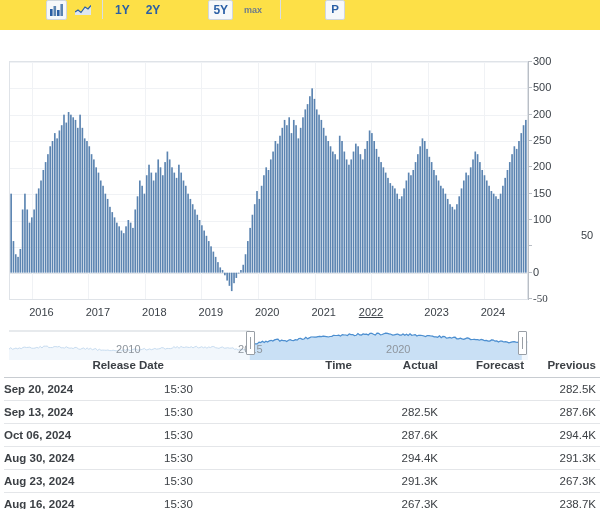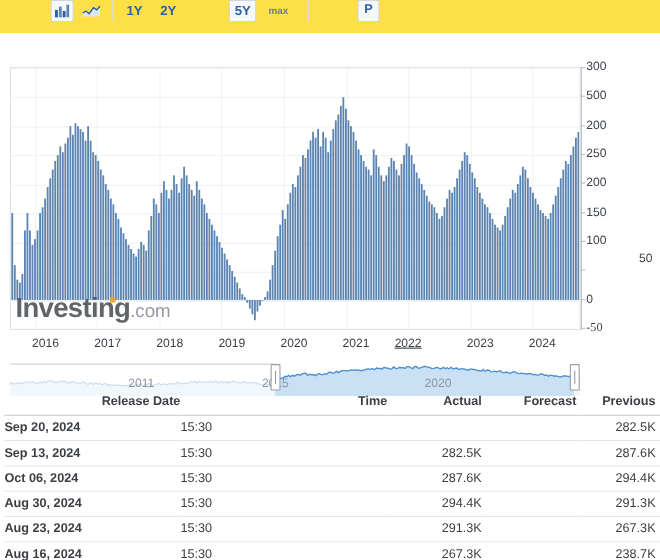--- a/index.html
+++ b/index.html
@@ -583,41 +583,38 @@
       <div class="xlabel" style="left: 88.8886px;">2017</div>
       <div class="xlabel" style="left: 145.33px;">2018</div>
       <div class="xlabel" style="left: 201.771px;">2019</div>
       <div class="xlabel" style="left: 258.212px;">2020</div>
       <div class="xlabel" style="left: 314.653px;">2021</div>
       <div class="xlabel" style="left: 362px; text-decoration: underline;">2022</div>
       <div class="xlabel" style="left: 427.535px;">2023</div>
       <div class="xlabel" style="left: 483.976px;">2024</div>
     </div>
 
-  <div class="watermark">
-    <span class="dot"></span><span>Investing</span><span class="com">.com</span>
-  </div>
 
   <div class="nav-wrap">
     <svg class="nav-svg" id="nav-svg" width="519" height="30">
         <path d="M0.0 19.2 L1.7 17.7 L3.5 19.3 L5.2 18.7 L6.9 18.1 L8.7 18.8 L10.4 17.9 L12.2 18.7 L13.9 17.5 L15.6 17.1 L17.4 17.5 L19.1 17.4 L20.8 17.2 L22.6 18.2 L24.3 18.3 L26.0 18.1 L27.8 17.4 L29.5 18.0 L31.2 16.4 L33.0 18.0 L34.7 16.1 L36.5 16.2 L38.2 16.1 L39.9 17.6 L41.7 17.5 L43.4 17.6 L45.1 16.6 L46.9 16.6 L48.6 16.9 L50.3 16.4 L52.1 17.8 L53.8 17.7 L55.5 18.1 L57.3 16.7 L59.0 17.8 L60.8 18.2 L62.5 18.0 L64.2 18.6 L66.0 17.4 L67.7 17.6 L69.4 18.9 L71.2 19.4 L72.9 18.5 L74.6 18.0 L76.4 19.4 L78.1 17.9 L79.8 19.3 L81.6 18.1 L83.3 19.9 L85.1 19.0 L86.8 18.5 L88.5 20.5 L90.3 19.2 L92.0 20.3 L93.7 20.1 L95.5 20.2 L97.2 20.3 L98.9 20.0 L100.7 20.6 L102.4 20.6 L104.1 20.2 L105.9 20.6 L107.6 20.8 L109.4 20.7 L111.1 19.4 L112.8 20.9 L114.6 19.2 L116.3 20.5 L118.0 19.2 L119.8 20.0 L121.5 20.5 L123.2 19.7 L125.0 19.1 L126.7 18.8 L128.4 20.0 L130.2 20.1 L131.9 19.7 L133.7 19.2 L135.4 18.4 L137.1 20.0 L138.9 19.6 L140.6 18.9 L142.3 19.7 L144.1 19.2 L145.8 18.4 L147.5 19.2 L149.3 18.9 L151.0 18.6 L152.7 17.6 L154.5 17.9 L156.2 19.2 L158.0 18.4 L159.7 18.5 L161.4 18.6 L163.2 18.2 L164.9 16.7 L166.6 17.7 L168.4 16.6 L170.1 18.4 L171.8 16.4 L173.6 17.3 L175.3 17.5 L177.1 16.9 L178.8 17.3 L180.5 17.5 L182.3 16.7 L184.0 17.9 L185.7 16.9 L187.5 16.3 L189.2 18.0 L190.9 17.5 L192.7 16.7 L194.4 17.8 L196.1 16.9 L197.9 18.2 L199.6 17.0 L201.4 17.5 L203.1 16.6 L204.8 16.6 L206.6 17.7 L208.3 18.0 L210.0 18.4 L211.8 17.4 L213.5 17.0 L215.2 18.2 L217.0 18.1 L218.7 17.7 L220.4 18.2 L222.2 18.1 L223.9 17.8 L225.7 19.4 L227.4 18.9 L229.1 20.1 L230.9 19.1 L232.6 19.3 L234.3 19.7 L236.1 19.7 L237.8 19.5 L239.5 14.6 L241.3 15.7 L243.0 15.2 L244.7 14.6 L246.5 13.8 L248.2 13.9 L250.0 12.1 L251.7 12.6 L253.4 11.3 L255.2 12.5 L256.9 11.2 L258.6 12.0 L260.4 10.8 L262.1 10.3 L263.8 11.1 L265.6 9.9 L267.3 9.4 L269.0 9.2 L270.8 11.3 L272.5 10.2 L274.3 10.7 L276.0 10.5 L277.7 11.5 L279.5 10.3 L281.2 9.7 L282.9 10.5 L284.7 10.6 L286.4 9.7 L288.1 10.2 L289.9 8.5 L291.6 8.4 L293.3 9.3 L295.1 9.0 L296.8 7.4 L298.6 8.8 L300.3 7.9 L302.0 7.0 L303.8 7.0 L305.5 7.2 L307.2 7.1 L309.0 6.7 L310.7 6.3 L312.4 6.7 L314.2 6.2 L315.9 6.4 L317.6 6.7 L319.4 7.0 L321.1 6.5 L322.9 6.3 L324.6 5.3 L326.3 5.5 L328.1 5.5 L329.8 5.2 L331.5 6.1 L333.3 4.6 L335.0 5.0 L336.7 5.0 L338.5 5.5 L340.2 3.9 L341.9 4.6 L343.7 4.6 L345.4 5.6 L347.2 5.3 L348.9 3.6 L350.6 4.9 L352.4 5.1 L354.1 3.9 L355.8 4.4 L357.6 4.2 L359.3 5.0 L361.0 3.3 L362.8 3.3 L364.5 4.3 L366.3 5.1 L368.0 3.1 L369.7 3.4 L371.5 4.9 L373.2 4.5 L374.9 3.7 L376.7 3.1 L378.4 3.3 L380.1 3.8 L381.9 4.2 L383.6 5.1 L385.3 4.8 L387.1 4.3 L388.8 4.1 L390.6 5.1 L392.3 5.2 L394.0 3.9 L395.8 5.2 L397.5 4.3 L399.2 5.4 L401.0 3.9 L402.7 5.3 L404.4 5.0 L406.2 4.6 L407.9 6.0 L409.6 5.3 L411.4 5.3 L413.1 5.5 L414.9 6.0 L416.6 6.6 L418.3 5.6 L420.1 5.6 L421.8 6.0 L423.5 6.1 L425.3 6.9 L427.0 6.9 L428.7 7.3 L430.5 5.8 L432.2 7.7 L433.9 6.4 L435.7 6.6 L437.4 8.1 L439.2 7.8 L440.9 7.4 L442.6 8.2 L444.4 7.3 L446.1 7.2 L447.8 8.8 L449.6 8.8 L451.3 8.2 L453.0 8.9 L454.8 9.4 L456.5 8.6 L458.2 7.9 L460.0 8.4 L461.7 9.6 L463.5 9.5 L465.2 9.3 L466.9 9.6 L468.7 9.6 L470.4 10.2 L472.1 9.5 L473.9 9.9 L475.6 10.7 L477.3 10.4 L479.1 11.1 L480.8 11.1 L482.5 9.9 L484.3 10.1 L486.0 11.2 L487.8 10.9 L489.5 12.1 L491.2 11.1 L493.0 11.2 L494.7 12.0 L496.4 11.7 L498.2 12.1 L499.9 12.8 L501.6 12.3 L503.4 11.8 L505.1 11.7 L506.8 12.2 L508.6 12.3 L510.3 11.9 L512.1 12.6 L513.8 12.6 L515.5 12.9 L517.3 12.2 L519.0 11.9 L519 30 L0 30 Z" fill="#f2f7fc"></path>
         <path d="M0.0 19.2 L1.7 17.7 L3.5 19.3 L5.2 18.7 L6.9 18.1 L8.7 18.8 L10.4 17.9 L12.2 18.7 L13.9 17.5 L15.6 17.1 L17.4 17.5 L19.1 17.4 L20.8 17.2 L22.6 18.2 L24.3 18.3 L26.0 18.1 L27.8 17.4 L29.5 18.0 L31.2 16.4 L33.0 18.0 L34.7 16.1 L36.5 16.2 L38.2 16.1 L39.9 17.6 L41.7 17.5 L43.4 17.6 L45.1 16.6 L46.9 16.6 L48.6 16.9 L50.3 16.4 L52.1 17.8 L53.8 17.7 L55.5 18.1 L57.3 16.7 L59.0 17.8 L60.8 18.2 L62.5 18.0 L64.2 18.6 L66.0 17.4 L67.7 17.6 L69.4 18.9 L71.2 19.4 L72.9 18.5 L74.6 18.0 L76.4 19.4 L78.1 17.9 L79.8 19.3 L81.6 18.1 L83.3 19.9 L85.1 19.0 L86.8 18.5 L88.5 20.5 L90.3 19.2 L92.0 20.3 L93.7 20.1 L95.5 20.2 L97.2 20.3 L98.9 20.0 L100.7 20.6 L102.4 20.6 L104.1 20.2 L105.9 20.6 L107.6 20.8 L109.4 20.7 L111.1 19.4 L112.8 20.9 L114.6 19.2 L116.3 20.5 L118.0 19.2 L119.8 20.0 L121.5 20.5 L123.2 19.7 L125.0 19.1 L126.7 18.8 L128.4 20.0 L130.2 20.1 L131.9 19.7 L133.7 19.2 L135.4 18.4 L137.1 20.0 L138.9 19.6 L140.6 18.9 L142.3 19.7 L144.1 19.2 L145.8 18.4 L147.5 19.2 L149.3 18.9 L151.0 18.6 L152.7 17.6 L154.5 17.9 L156.2 19.2 L158.0 18.4 L159.7 18.5 L161.4 18.6 L163.2 18.2 L164.9 16.7 L166.6 17.7 L168.4 16.6 L170.1 18.4 L171.8 16.4 L173.6 17.3 L175.3 17.5 L177.1 16.9 L178.8 17.3 L180.5 17.5 L182.3 16.7 L184.0 17.9 L185.7 16.9 L187.5 16.3 L189.2 18.0 L190.9 17.5 L192.7 16.7 L194.4 17.8 L196.1 16.9 L197.9 18.2 L199.6 17.0 L201.4 17.5 L203.1 16.6 L204.8 16.6 L206.6 17.7 L208.3 18.0 L210.0 18.4 L211.8 17.4 L213.5 17.0 L215.2 18.2 L217.0 18.1 L218.7 17.7 L220.4 18.2 L222.2 18.1 L223.9 17.8 L225.7 19.4 L227.4 18.9 L229.1 20.1 L230.9 19.1 L232.6 19.3 L234.3 19.7 L236.1 19.7 L237.8 19.5 L239.5 14.6 L241.3 15.7 L243.0 15.2 L244.7 14.6 L246.5 13.8 L248.2 13.9 L250.0 12.1 L251.7 12.6 L253.4 11.3 L255.2 12.5 L256.9 11.2 L258.6 12.0 L260.4 10.8 L262.1 10.3 L263.8 11.1 L265.6 9.9 L267.3 9.4 L269.0 9.2 L270.8 11.3 L272.5 10.2 L274.3 10.7 L276.0 10.5 L277.7 11.5 L279.5 10.3 L281.2 9.7 L282.9 10.5 L284.7 10.6 L286.4 9.7 L288.1 10.2 L289.9 8.5 L291.6 8.4 L293.3 9.3 L295.1 9.0 L296.8 7.4 L298.6 8.8 L300.3 7.9 L302.0 7.0 L303.8 7.0 L305.5 7.2 L307.2 7.1 L309.0 6.7 L310.7 6.3 L312.4 6.7 L314.2 6.2 L315.9 6.4 L317.6 6.7 L319.4 7.0 L321.1 6.5 L322.9 6.3 L324.6 5.3 L326.3 5.5 L328.1 5.5 L329.8 5.2 L331.5 6.1 L333.3 4.6 L335.0 5.0 L336.7 5.0 L338.5 5.5 L340.2 3.9 L341.9 4.6 L343.7 4.6 L345.4 5.6 L347.2 5.3 L348.9 3.6 L350.6 4.9 L352.4 5.1 L354.1 3.9 L355.8 4.4 L357.6 4.2 L359.3 5.0 L361.0 3.3 L362.8 3.3 L364.5 4.3 L366.3 5.1 L368.0 3.1 L369.7 3.4 L371.5 4.9 L373.2 4.5 L374.9 3.7 L376.7 3.1 L378.4 3.3 L380.1 3.8 L381.9 4.2 L383.6 5.1 L385.3 4.8 L387.1 4.3 L388.8 4.1 L390.6 5.1 L392.3 5.2 L394.0 3.9 L395.8 5.2 L397.5 4.3 L399.2 5.4 L401.0 3.9 L402.7 5.3 L404.4 5.0 L406.2 4.6 L407.9 6.0 L409.6 5.3 L411.4 5.3 L413.1 5.5 L414.9 6.0 L416.6 6.6 L418.3 5.6 L420.1 5.6 L421.8 6.0 L423.5 6.1 L425.3 6.9 L427.0 6.9 L428.7 7.3 L430.5 5.8 L432.2 7.7 L433.9 6.4 L435.7 6.6 L437.4 8.1 L439.2 7.8 L440.9 7.4 L442.6 8.2 L444.4 7.3 L446.1 7.2 L447.8 8.8 L449.6 8.8 L451.3 8.2 L453.0 8.9 L454.8 9.4 L456.5 8.6 L458.2 7.9 L460.0 8.4 L461.7 9.6 L463.5 9.5 L465.2 9.3 L466.9 9.6 L468.7 9.6 L470.4 10.2 L472.1 9.5 L473.9 9.9 L475.6 10.7 L477.3 10.4 L479.1 11.1 L480.8 11.1 L482.5 9.9 L484.3 10.1 L486.0 11.2 L487.8 10.9 L489.5 12.1 L491.2 11.1 L493.0 11.2 L494.7 12.0 L496.4 11.7 L498.2 12.1 L499.9 12.8 L501.6 12.3 L503.4 11.8 L505.1 11.7 L506.8 12.2 L508.6 12.3 L510.3 11.9 L512.1 12.6 L513.8 12.6 L515.5 12.9 L517.3 12.2 L519.0 11.9" fill="none" stroke="#c7dcf0" stroke-width="1"></path>
         <defs>
           <clipPath id="selclip">
             <rect x="240.81599999999997" y="0" width="271.95599999999996" height="30"></rect>
           </clipPath>
         </defs>
         <g clip-path="url(#selclip)">
           <path d="M0.0 19.2 L1.7 17.7 L3.5 19.3 L5.2 18.7 L6.9 18.1 L8.7 18.8 L10.4 17.9 L12.2 18.7 L13.9 17.5 L15.6 17.1 L17.4 17.5 L19.1 17.4 L20.8 17.2 L22.6 18.2 L24.3 18.3 L26.0 18.1 L27.8 17.4 L29.5 18.0 L31.2 16.4 L33.0 18.0 L34.7 16.1 L36.5 16.2 L38.2 16.1 L39.9 17.6 L41.7 17.5 L43.4 17.6 L45.1 16.6 L46.9 16.6 L48.6 16.9 L50.3 16.4 L52.1 17.8 L53.8 17.7 L55.5 18.1 L57.3 16.7 L59.0 17.8 L60.8 18.2 L62.5 18.0 L64.2 18.6 L66.0 17.4 L67.7 17.6 L69.4 18.9 L71.2 19.4 L72.9 18.5 L74.6 18.0 L76.4 19.4 L78.1 17.9 L79.8 19.3 L81.6 18.1 L83.3 19.9 L85.1 19.0 L86.8 18.5 L88.5 20.5 L90.3 19.2 L92.0 20.3 L93.7 20.1 L95.5 20.2 L97.2 20.3 L98.9 20.0 L100.7 20.6 L102.4 20.6 L104.1 20.2 L105.9 20.6 L107.6 20.8 L109.4 20.7 L111.1 19.4 L112.8 20.9 L114.6 19.2 L116.3 20.5 L118.0 19.2 L119.8 20.0 L121.5 20.5 L123.2 19.7 L125.0 19.1 L126.7 18.8 L128.4 20.0 L130.2 20.1 L131.9 19.7 L133.7 19.2 L135.4 18.4 L137.1 20.0 L138.9 19.6 L140.6 18.9 L142.3 19.7 L144.1 19.2 L145.8 18.4 L147.5 19.2 L149.3 18.9 L151.0 18.6 L152.7 17.6 L154.5 17.9 L156.2 19.2 L158.0 18.4 L159.7 18.5 L161.4 18.6 L163.2 18.2 L164.9 16.7 L166.6 17.7 L168.4 16.6 L170.1 18.4 L171.8 16.4 L173.6 17.3 L175.3 17.5 L177.1 16.9 L178.8 17.3 L180.5 17.5 L182.3 16.7 L184.0 17.9 L185.7 16.9 L187.5 16.3 L189.2 18.0 L190.9 17.5 L192.7 16.7 L194.4 17.8 L196.1 16.9 L197.9 18.2 L199.6 17.0 L201.4 17.5 L203.1 16.6 L204.8 16.6 L206.6 17.7 L208.3 18.0 L210.0 18.4 L211.8 17.4 L213.5 17.0 L215.2 18.2 L217.0 18.1 L218.7 17.7 L220.4 18.2 L222.2 18.1 L223.9 17.8 L225.7 19.4 L227.4 18.9 L229.1 20.1 L230.9 19.1 L232.6 19.3 L234.3 19.7 L236.1 19.7 L237.8 19.5 L239.5 14.6 L241.3 15.7 L243.0 15.2 L244.7 14.6 L246.5 13.8 L248.2 13.9 L250.0 12.1 L251.7 12.6 L253.4 11.3 L255.2 12.5 L256.9 11.2 L258.6 12.0 L260.4 10.8 L262.1 10.3 L263.8 11.1 L265.6 9.9 L267.3 9.4 L269.0 9.2 L270.8 11.3 L272.5 10.2 L274.3 10.7 L276.0 10.5 L277.7 11.5 L279.5 10.3 L281.2 9.7 L282.9 10.5 L284.7 10.6 L286.4 9.7 L288.1 10.2 L289.9 8.5 L291.6 8.4 L293.3 9.3 L295.1 9.0 L296.8 7.4 L298.6 8.8 L300.3 7.9 L302.0 7.0 L303.8 7.0 L305.5 7.2 L307.2 7.1 L309.0 6.7 L310.7 6.3 L312.4 6.7 L314.2 6.2 L315.9 6.4 L317.6 6.7 L319.4 7.0 L321.1 6.5 L322.9 6.3 L324.6 5.3 L326.3 5.5 L328.1 5.5 L329.8 5.2 L331.5 6.1 L333.3 4.6 L335.0 5.0 L336.7 5.0 L338.5 5.5 L340.2 3.9 L341.9 4.6 L343.7 4.6 L345.4 5.6 L347.2 5.3 L348.9 3.6 L350.6 4.9 L352.4 5.1 L354.1 3.9 L355.8 4.4 L357.6 4.2 L359.3 5.0 L361.0 3.3 L362.8 3.3 L364.5 4.3 L366.3 5.1 L368.0 3.1 L369.7 3.4 L371.5 4.9 L373.2 4.5 L374.9 3.7 L376.7 3.1 L378.4 3.3 L380.1 3.8 L381.9 4.2 L383.6 5.1 L385.3 4.8 L387.1 4.3 L388.8 4.1 L390.6 5.1 L392.3 5.2 L394.0 3.9 L395.8 5.2 L397.5 4.3 L399.2 5.4 L401.0 3.9 L402.7 5.3 L404.4 5.0 L406.2 4.6 L407.9 6.0 L409.6 5.3 L411.4 5.3 L413.1 5.5 L414.9 6.0 L416.6 6.6 L418.3 5.6 L420.1 5.6 L421.8 6.0 L423.5 6.1 L425.3 6.9 L427.0 6.9 L428.7 7.3 L430.5 5.8 L432.2 7.7 L433.9 6.4 L435.7 6.6 L437.4 8.1 L439.2 7.8 L440.9 7.4 L442.6 8.2 L444.4 7.3 L446.1 7.2 L447.8 8.8 L449.6 8.8 L451.3 8.2 L453.0 8.9 L454.8 9.4 L456.5 8.6 L458.2 7.9 L460.0 8.4 L461.7 9.6 L463.5 9.5 L465.2 9.3 L466.9 9.6 L468.7 9.6 L470.4 10.2 L472.1 9.5 L473.9 9.9 L475.6 10.7 L477.3 10.4 L479.1 11.1 L480.8 11.1 L482.5 9.9 L484.3 10.1 L486.0 11.2 L487.8 10.9 L489.5 12.1 L491.2 11.1 L493.0 11.2 L494.7 12.0 L496.4 11.7 L498.2 12.1 L499.9 12.8 L501.6 12.3 L503.4 11.8 L505.1 11.7 L506.8 12.2 L508.6 12.3 L510.3 11.9 L512.1 12.6 L513.8 12.6 L515.5 12.9 L517.3 12.2 L519.0 11.9 L519 30 L0 30 Z" fill="#c9e0f5"></path>
           <path d="M0.0 19.2 L1.7 17.7 L3.5 19.3 L5.2 18.7 L6.9 18.1 L8.7 18.8 L10.4 17.9 L12.2 18.7 L13.9 17.5 L15.6 17.1 L17.4 17.5 L19.1 17.4 L20.8 17.2 L22.6 18.2 L24.3 18.3 L26.0 18.1 L27.8 17.4 L29.5 18.0 L31.2 16.4 L33.0 18.0 L34.7 16.1 L36.5 16.2 L38.2 16.1 L39.9 17.6 L41.7 17.5 L43.4 17.6 L45.1 16.6 L46.9 16.6 L48.6 16.9 L50.3 16.4 L52.1 17.8 L53.8 17.7 L55.5 18.1 L57.3 16.7 L59.0 17.8 L60.8 18.2 L62.5 18.0 L64.2 18.6 L66.0 17.4 L67.7 17.6 L69.4 18.9 L71.2 19.4 L72.9 18.5 L74.6 18.0 L76.4 19.4 L78.1 17.9 L79.8 19.3 L81.6 18.1 L83.3 19.9 L85.1 19.0 L86.8 18.5 L88.5 20.5 L90.3 19.2 L92.0 20.3 L93.7 20.1 L95.5 20.2 L97.2 20.3 L98.9 20.0 L100.7 20.6 L102.4 20.6 L104.1 20.2 L105.9 20.6 L107.6 20.8 L109.4 20.7 L111.1 19.4 L112.8 20.9 L114.6 19.2 L116.3 20.5 L118.0 19.2 L119.8 20.0 L121.5 20.5 L123.2 19.7 L125.0 19.1 L126.7 18.8 L128.4 20.0 L130.2 20.1 L131.9 19.7 L133.7 19.2 L135.4 18.4 L137.1 20.0 L138.9 19.6 L140.6 18.9 L142.3 19.7 L144.1 19.2 L145.8 18.4 L147.5 19.2 L149.3 18.9 L151.0 18.6 L152.7 17.6 L154.5 17.9 L156.2 19.2 L158.0 18.4 L159.7 18.5 L161.4 18.6 L163.2 18.2 L164.9 16.7 L166.6 17.7 L168.4 16.6 L170.1 18.4 L171.8 16.4 L173.6 17.3 L175.3 17.5 L177.1 16.9 L178.8 17.3 L180.5 17.5 L182.3 16.7 L184.0 17.9 L185.7 16.9 L187.5 16.3 L189.2 18.0 L190.9 17.5 L192.7 16.7 L194.4 17.8 L196.1 16.9 L197.9 18.2 L199.6 17.0 L201.4 17.5 L203.1 16.6 L204.8 16.6 L206.6 17.7 L208.3 18.0 L210.0 18.4 L211.8 17.4 L213.5 17.0 L215.2 18.2 L217.0 18.1 L218.7 17.7 L220.4 18.2 L222.2 18.1 L223.9 17.8 L225.7 19.4 L227.4 18.9 L229.1 20.1 L230.9 19.1 L232.6 19.3 L234.3 19.7 L236.1 19.7 L237.8 19.5 L239.5 14.6 L241.3 15.7 L243.0 15.2 L244.7 14.6 L246.5 13.8 L248.2 13.9 L250.0 12.1 L251.7 12.6 L253.4 11.3 L255.2 12.5 L256.9 11.2 L258.6 12.0 L260.4 10.8 L262.1 10.3 L263.8 11.1 L265.6 9.9 L267.3 9.4 L269.0 9.2 L270.8 11.3 L272.5 10.2 L274.3 10.7 L276.0 10.5 L277.7 11.5 L279.5 10.3 L281.2 9.7 L282.9 10.5 L284.7 10.6 L286.4 9.7 L288.1 10.2 L289.9 8.5 L291.6 8.4 L293.3 9.3 L295.1 9.0 L296.8 7.4 L298.6 8.8 L300.3 7.9 L302.0 7.0 L303.8 7.0 L305.5 7.2 L307.2 7.1 L309.0 6.7 L310.7 6.3 L312.4 6.7 L314.2 6.2 L315.9 6.4 L317.6 6.7 L319.4 7.0 L321.1 6.5 L322.9 6.3 L324.6 5.3 L326.3 5.5 L328.1 5.5 L329.8 5.2 L331.5 6.1 L333.3 4.6 L335.0 5.0 L336.7 5.0 L338.5 5.5 L340.2 3.9 L341.9 4.6 L343.7 4.6 L345.4 5.6 L347.2 5.3 L348.9 3.6 L350.6 4.9 L352.4 5.1 L354.1 3.9 L355.8 4.4 L357.6 4.2 L359.3 5.0 L361.0 3.3 L362.8 3.3 L364.5 4.3 L366.3 5.1 L368.0 3.1 L369.7 3.4 L371.5 4.9 L373.2 4.5 L374.9 3.7 L376.7 3.1 L378.4 3.3 L380.1 3.8 L381.9 4.2 L383.6 5.1 L385.3 4.8 L387.1 4.3 L388.8 4.1 L390.6 5.1 L392.3 5.2 L394.0 3.9 L395.8 5.2 L397.5 4.3 L399.2 5.4 L401.0 3.9 L402.7 5.3 L404.4 5.0 L406.2 4.6 L407.9 6.0 L409.6 5.3 L411.4 5.3 L413.1 5.5 L414.9 6.0 L416.6 6.6 L418.3 5.6 L420.1 5.6 L421.8 6.0 L423.5 6.1 L425.3 6.9 L427.0 6.9 L428.7 7.3 L430.5 5.8 L432.2 7.7 L433.9 6.4 L435.7 6.6 L437.4 8.1 L439.2 7.8 L440.9 7.4 L442.6 8.2 L444.4 7.3 L446.1 7.2 L447.8 8.8 L449.6 8.8 L451.3 8.2 L453.0 8.9 L454.8 9.4 L456.5 8.6 L458.2 7.9 L460.0 8.4 L461.7 9.6 L463.5 9.5 L465.2 9.3 L466.9 9.6 L468.7 9.6 L470.4 10.2 L472.1 9.5 L473.9 9.9 L475.6 10.7 L477.3 10.4 L479.1 11.1 L480.8 11.1 L482.5 9.9 L484.3 10.1 L486.0 11.2 L487.8 10.9 L489.5 12.1 L491.2 11.1 L493.0 11.2 L494.7 12.0 L496.4 11.7 L498.2 12.1 L499.9 12.8 L501.6 12.3 L503.4 11.8 L505.1 11.7 L506.8 12.2 L508.6 12.3 L510.3 11.9 L512.1 12.6 L513.8 12.6 L515.5 12.9 L517.3 12.2 L519.0 11.9" fill="none" stroke="#4d8fd0" stroke-width="1.2"></path>
         </g>
         <line x1="0" y1="1" x2="240.81599999999997" y2="1" stroke="#cfd5db" stroke-width="1"></line>
       </svg>
     <div class="nav-labels">
-      <div class="nav-label" style="left:23%">2011</div>
+      <div class="nav-label" style="left:23%">2010</div>
       <div class="nav-label" style="left:46.5%">2015</div>
       <div class="nav-label" style="left:75%">2020</div>
     </div>
     <div class="nav-handle" id="nav-handle-left" style="left: 236.816px;"></div>
     <div class="nav-handle" id="nav-handle-right" style="left: 508.772px;"></div>
   </div>
 </div>
 
 <div class="table-wrap">
   <table class="hist">

